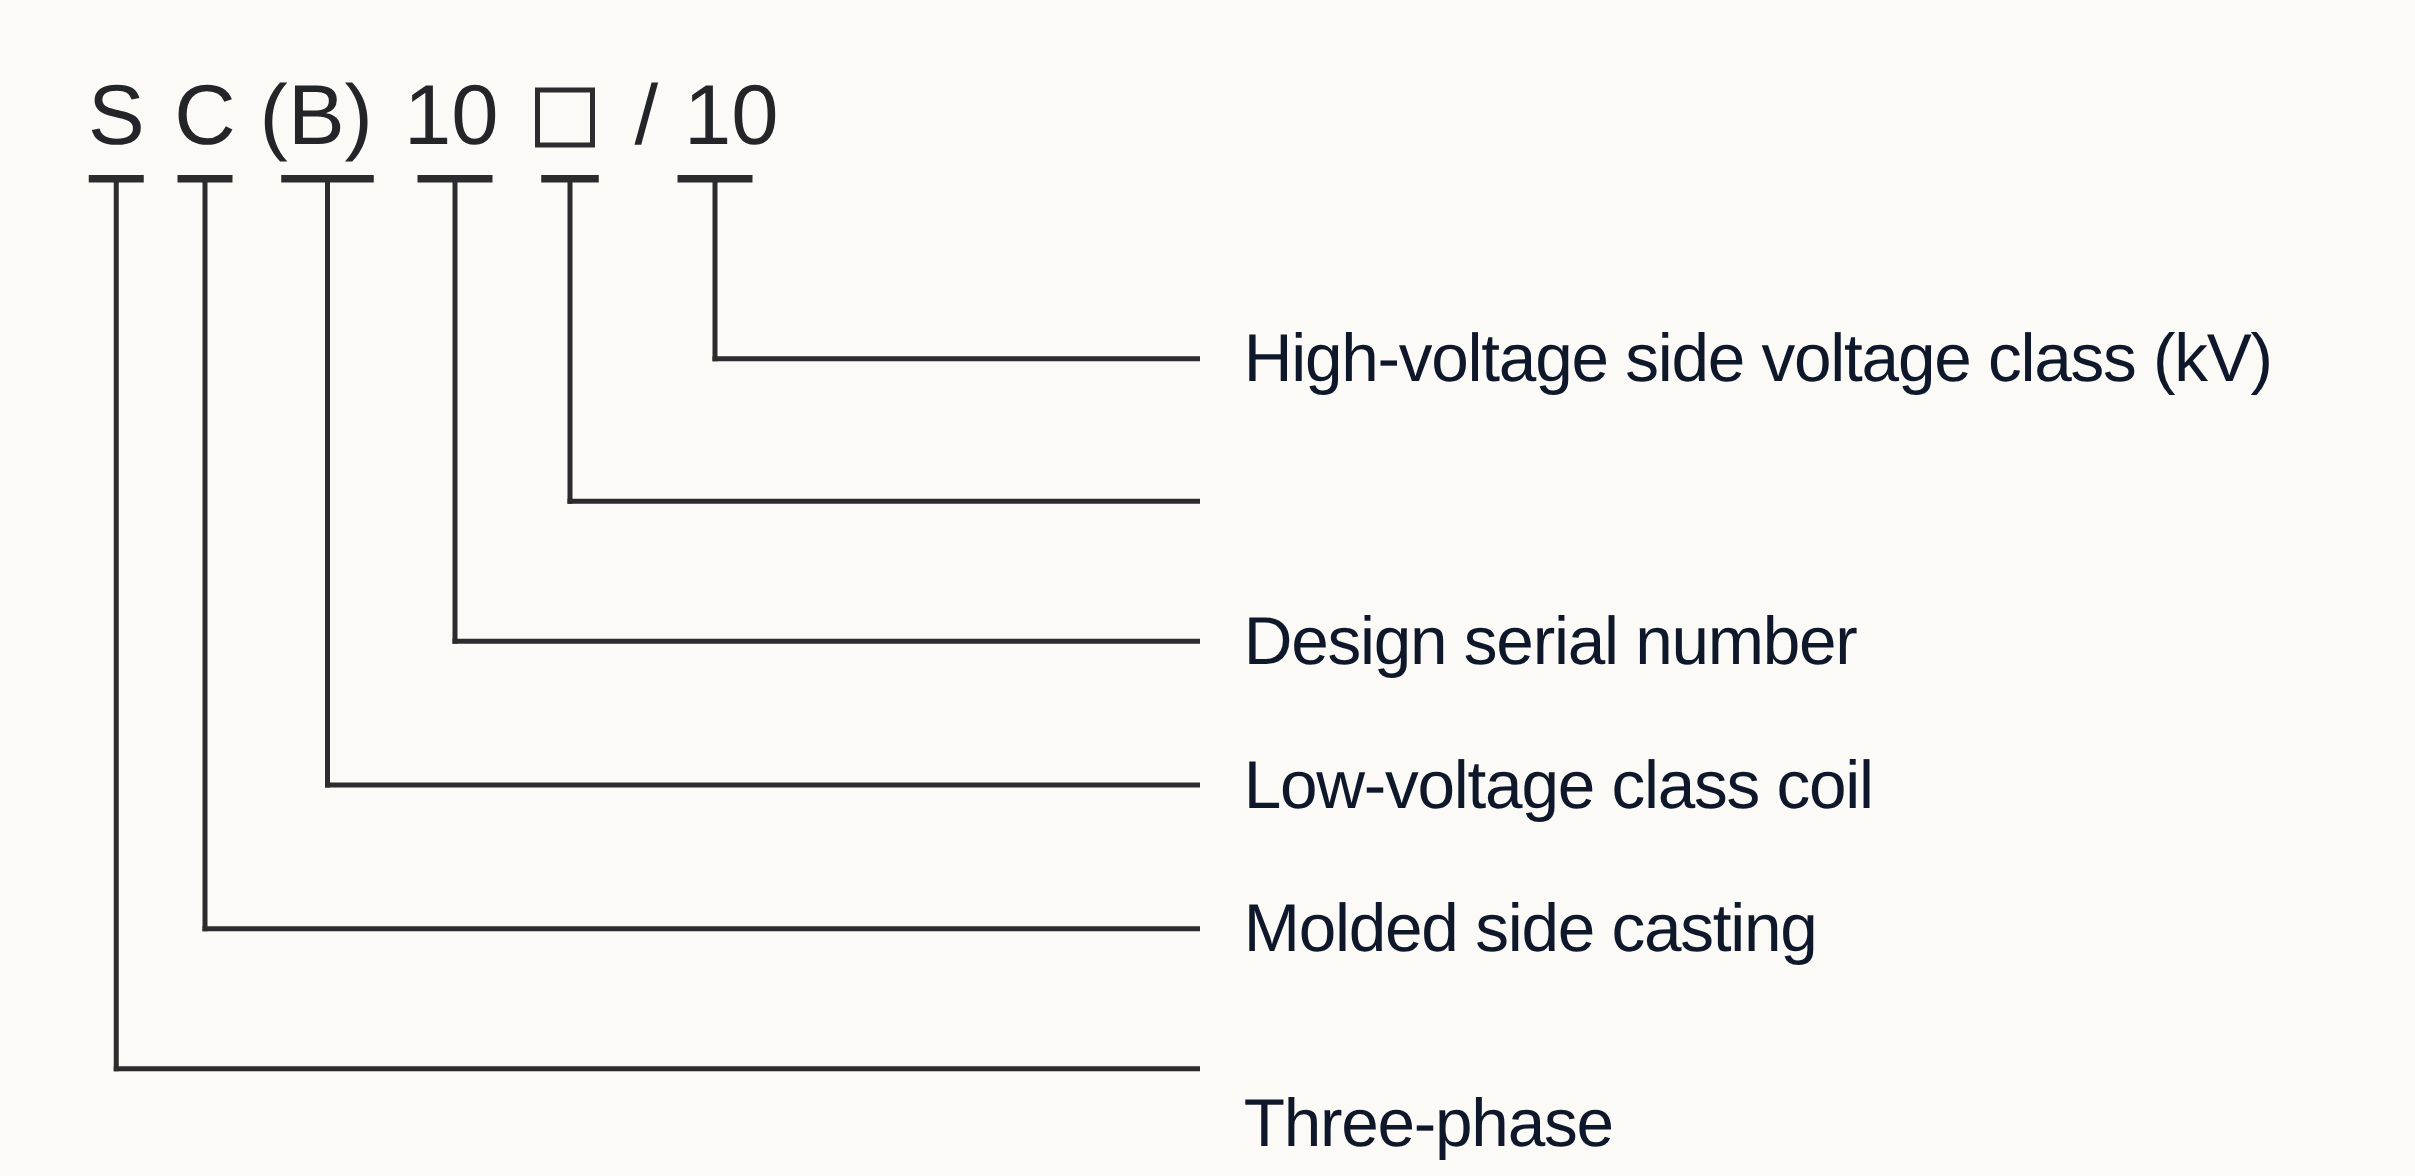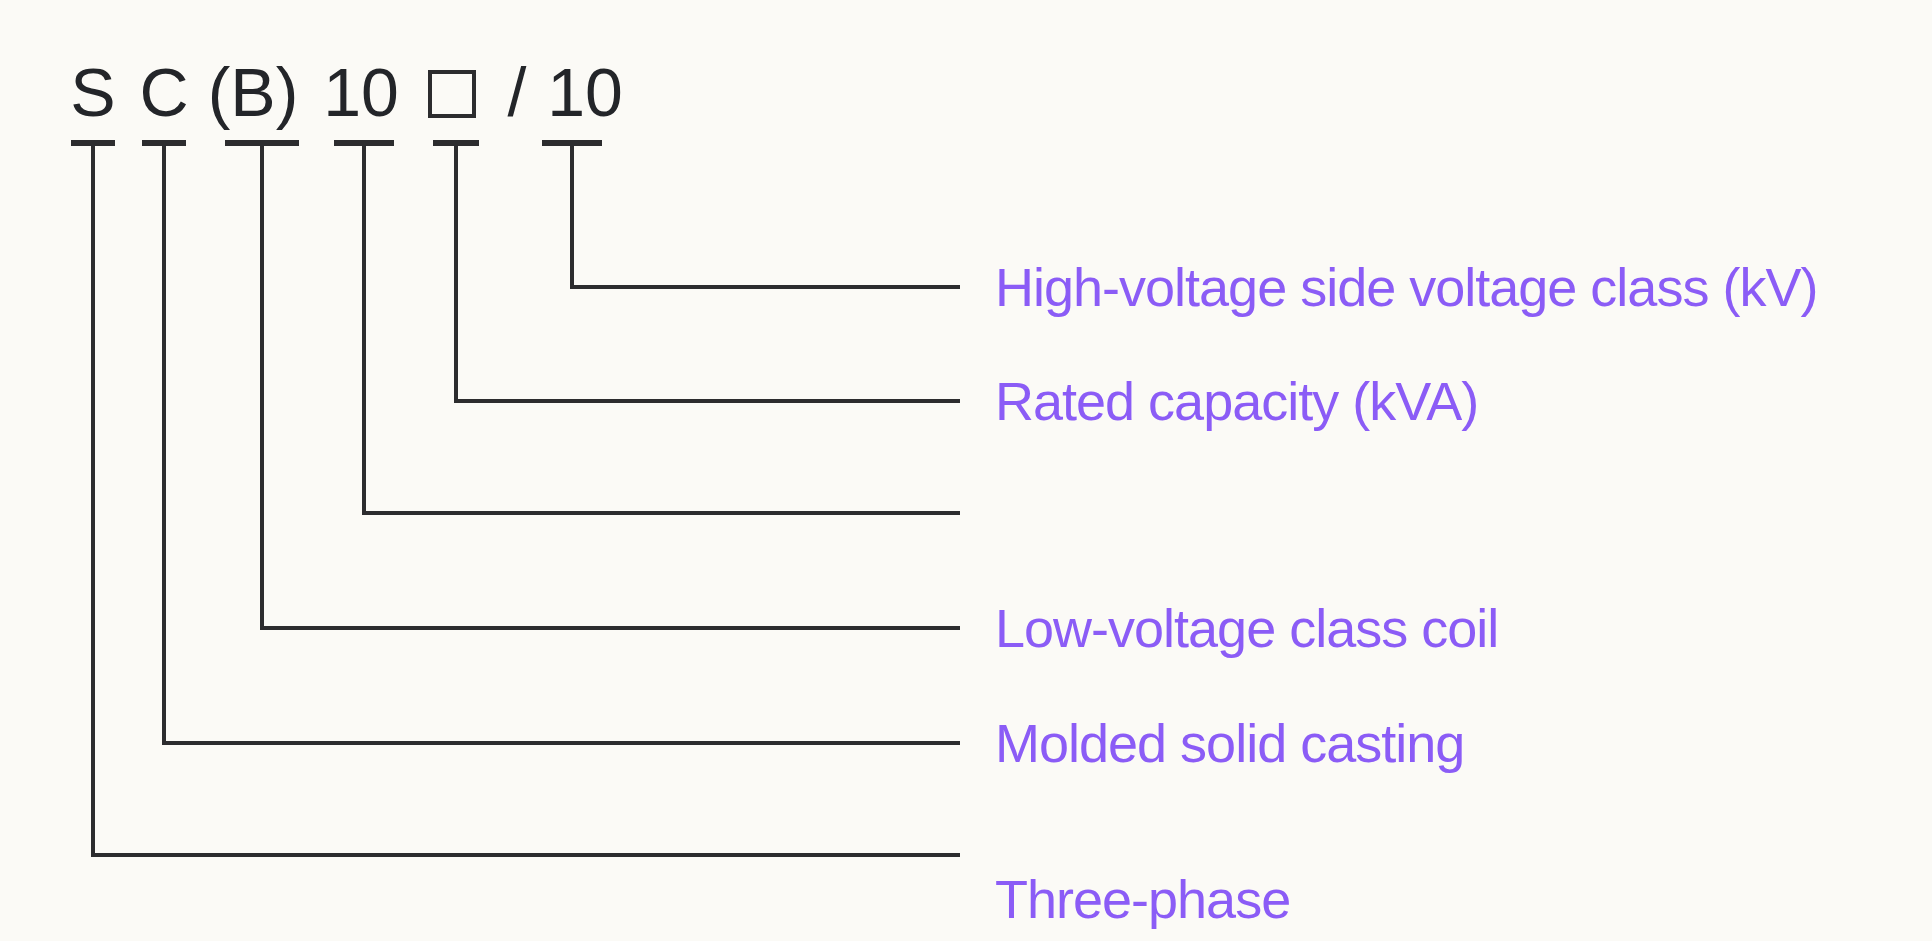--- a/index.html
+++ b/index.html
@@ -53,21 +53,21 @@
     background: #2c2c2e;
   }
   
   .label {
     position: absolute;
     left: 995px;
     height: 64px;
     line-height: 64px;
     font-size: 54px;
     letter-spacing: -1px;
-    color: #8b5cf6;
+    color: #0f172a;
     white-space: nowrap;
   }
 </style>
 </head>
 <body>
 
 <div class="stage">
 
   <span class="tok" style="left:93px">S</span>
   <span class="tok" style="left:164px">C</span>
@@ -83,30 +83,30 @@
   <div class="tick" style="left:334px;width:60px"></div>
   <div class="tick" style="left:433px;width:46px"></div>
   <div class="tick" style="left:542px;width:60px"></div>
 
   <div class="vline" style="left:570px;top:140px;height:149px"></div>
   <div class="hline" style="left:570px;top:285px;width:390px"></div>
   <div class="label" style="top:255px">High-voltage side voltage class (kV)</div>
 
   <div class="vline" style="left:454px;top:140px;height:263px"></div>
   <div class="hline" style="left:454px;top:399px;width:506px"></div>
-  <div class="label" style="top:369px">Rated capacity (kVA)</div>
 
   <div class="vline" style="left:362px;top:140px;height:375px"></div>
   <div class="hline" style="left:362px;top:511px;width:598px"></div>
+  <div class="label" style="top:481px">Design serial number</div>
 
   <div class="vline" style="left:260px;top:140px;height:490px"></div>
   <div class="hline" style="left:260px;top:626px;width:700px"></div>
   <div class="label" style="top:596px">Low-voltage class coil</div>
 
   <div class="vline" style="left:162px;top:140px;height:605px"></div>
   <div class="hline" style="left:162px;top:741px;width:798px"></div>
-  <div class="label" style="top:711px">Molded solid casting</div>
+  <div class="label" style="top:711px">Molded side casting</div>
 
   <div class="vline" style="left:91px;top:140px;height:717px"></div>
   <div class="hline" style="left:91px;top:853px;width:869px"></div>
   <div class="label" style="top:867px">Three-phase</div>
 
 </div>
 
 </body></html>

